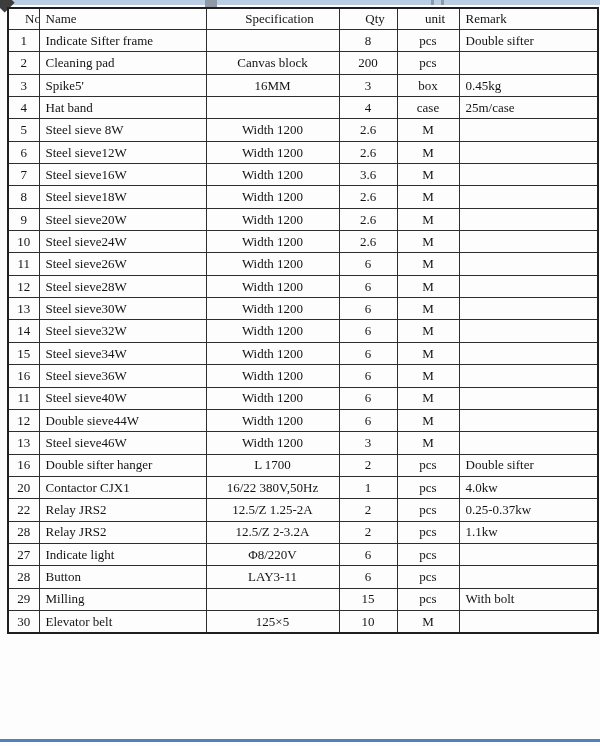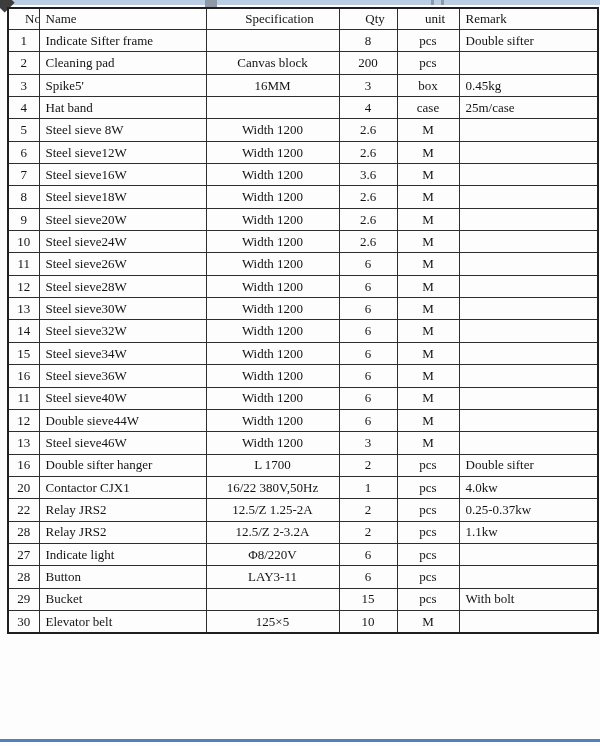--- a/index.html
+++ b/index.html
@@ -278,21 +278,21 @@
       <tr>
         <td class="c0">28</td>
         <td class="c1">Button</td>
         <td class="c2">LAY3-11</td>
         <td class="c3">6</td>
         <td class="c4">pcs</td>
         <td class="c5"></td>
       </tr>
       <tr>
         <td class="c0">29</td>
-        <td class="c1">Bucket</td>
+        <td class="c1">Milling</td>
         <td class="c2"></td>
         <td class="c3">15</td>
         <td class="c4">pcs</td>
         <td class="c5">With bolt</td>
       </tr>
       <tr>
         <td class="c0">30</td>
         <td class="c1">Elevator belt</td>
         <td class="c2">125×5</td>
         <td class="c3">10</td>

